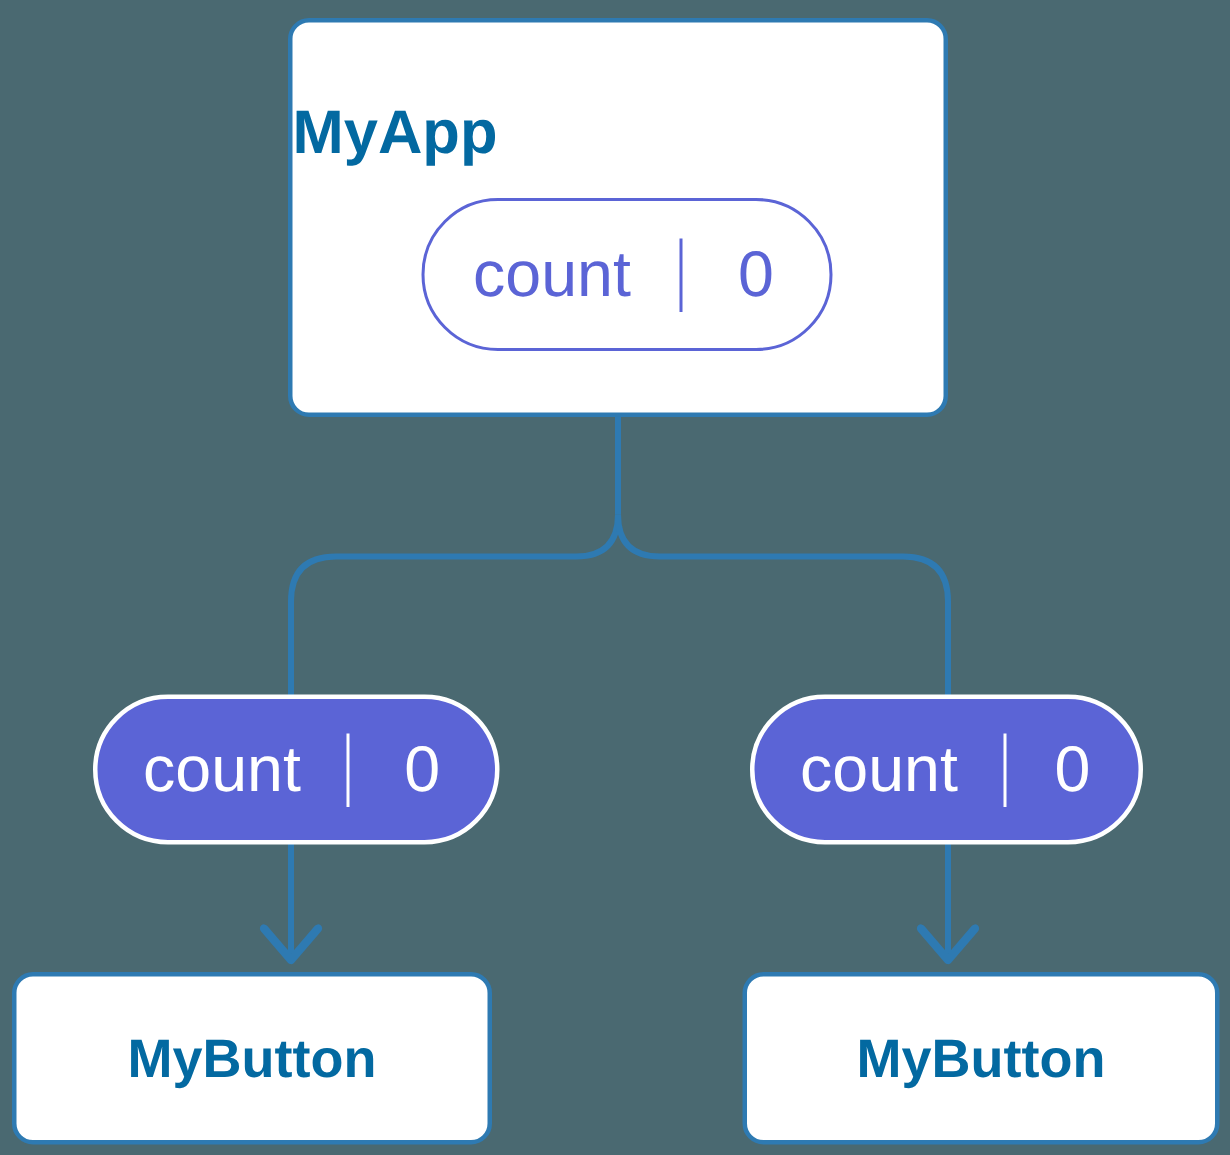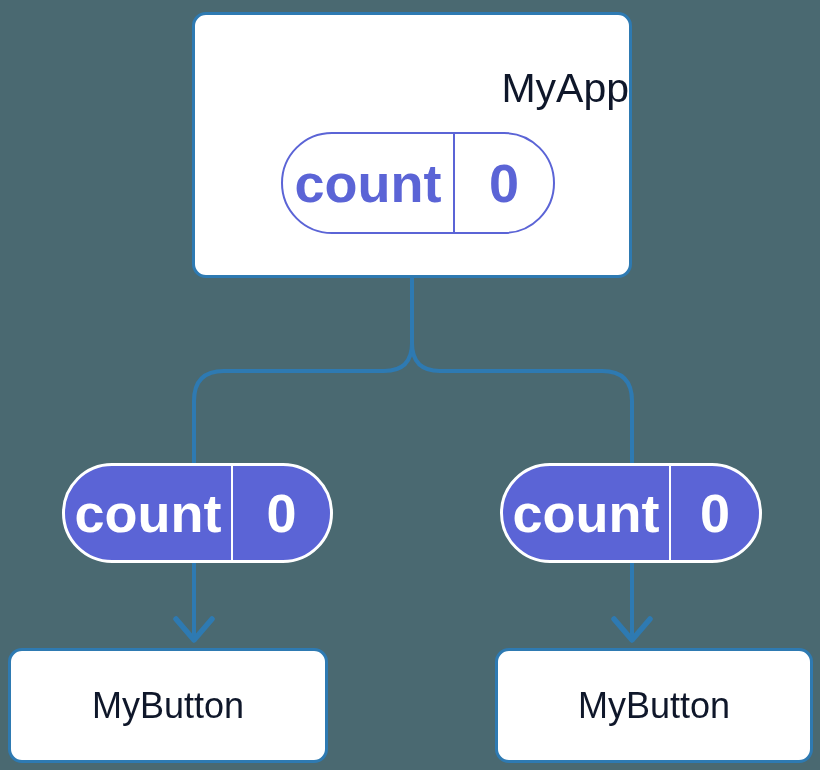--- a/index.html
+++ b/index.html
@@ -21,39 +21,40 @@
   }
   .card {
     position: absolute;
     background: #ffffff;
     border: 3px solid #2e7ab2;
     border-radius: 14px;
     box-sizing: border-box;
     z-index: 2;
   }
   .card-title {
-    color: #0f172a;
-    font-weight: 400;
-    text-align: right;
+    color: #0369a1;
+    font-weight: 700;
+    text-align: left;
     white-space: nowrap;
   }
   #root-card { left: 192px; top: 12px; width: 440px; height: 266px; }
   #root-title {
     position: absolute; left: 0; top: 45px;
     width: 100%; line-height: 56px; font-size: 41px;
   }
   .pill {
     position: absolute;
     display: flex;
     box-sizing: border-box;
     border-radius: 52px;
     overflow: hidden;
     z-index: 3;
-    font-size: 54px;
-    font-weight: 700;
+    font-size: 43px;
+    font-weight: 400;
+    align-items: center;
   }
   .pill .prop-name {
     flex: 1;
     display: flex; align-items: center; justify-content: center;
   }
   .pill .prop-value {
     display: flex; align-items: center; justify-content: center;
   }
   #root-pill {
     left: 86px; top: 117px; width: 274px; height: 102px;

